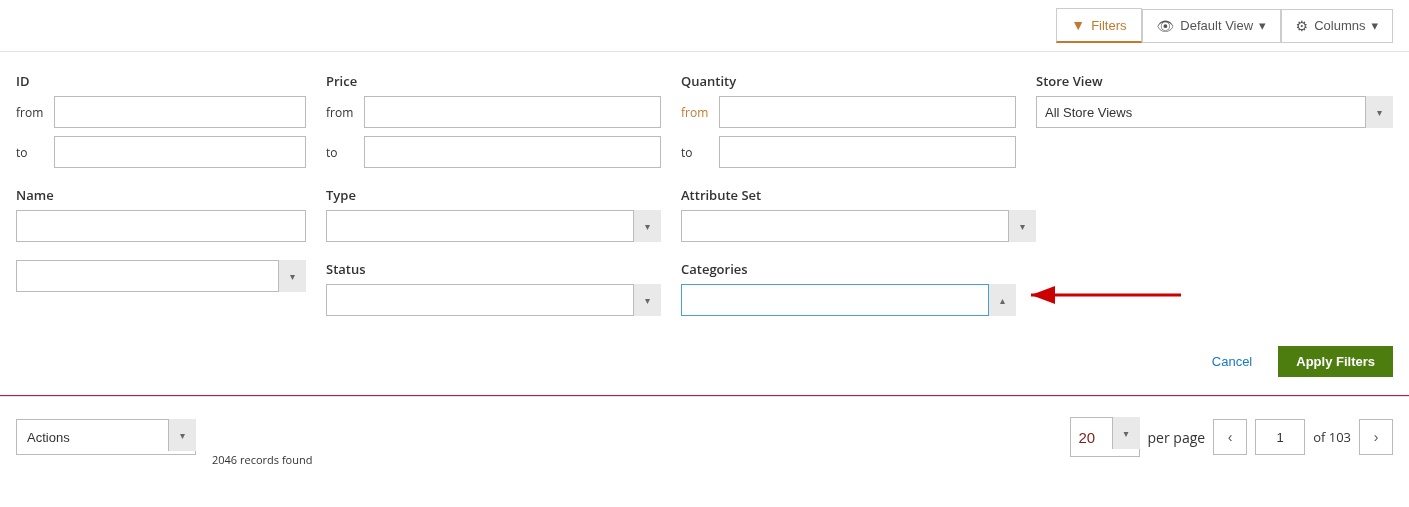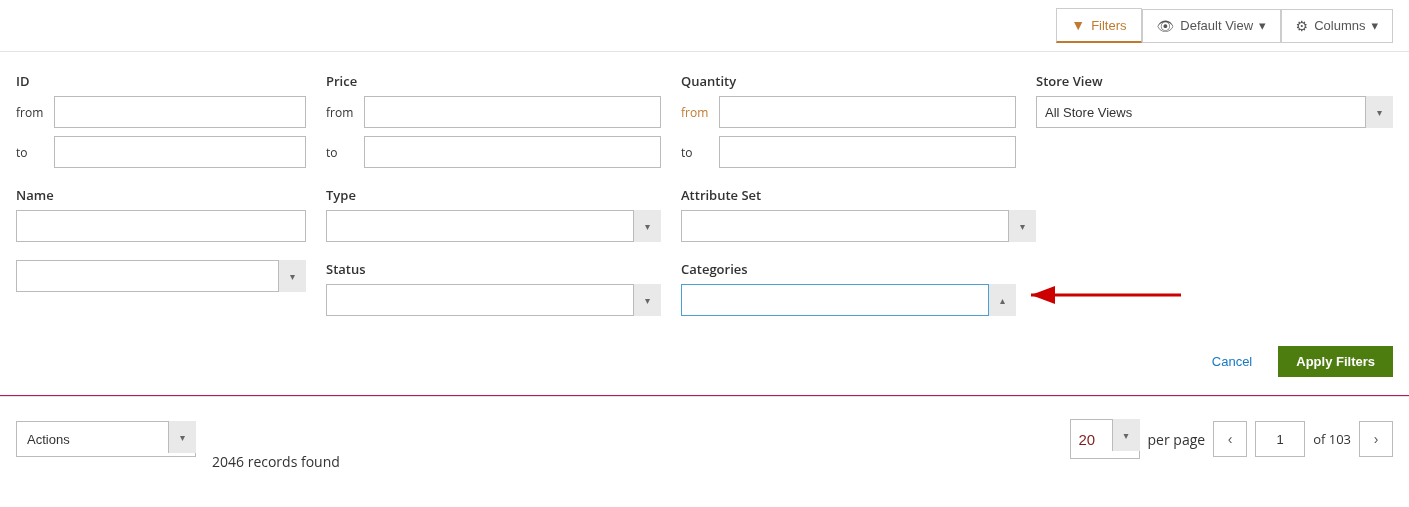--- a/index.html
+++ b/index.html
@@ -187,21 +187,21 @@
       font-size: 13px;
       color: #333;
       background: #fff;
       appearance: none;
       cursor: pointer;
       min-width: 180px;
       outline: none;
     }
 
     .records-count {
-      font-size: 14px;
+      font-size: 11px;
       color: #333;
       flex: 1;
       margin-top: 45px;
     }
 
     .pagination-wrapper {
       display: flex;
       align-items: center;
       gap: 8px;
     }

